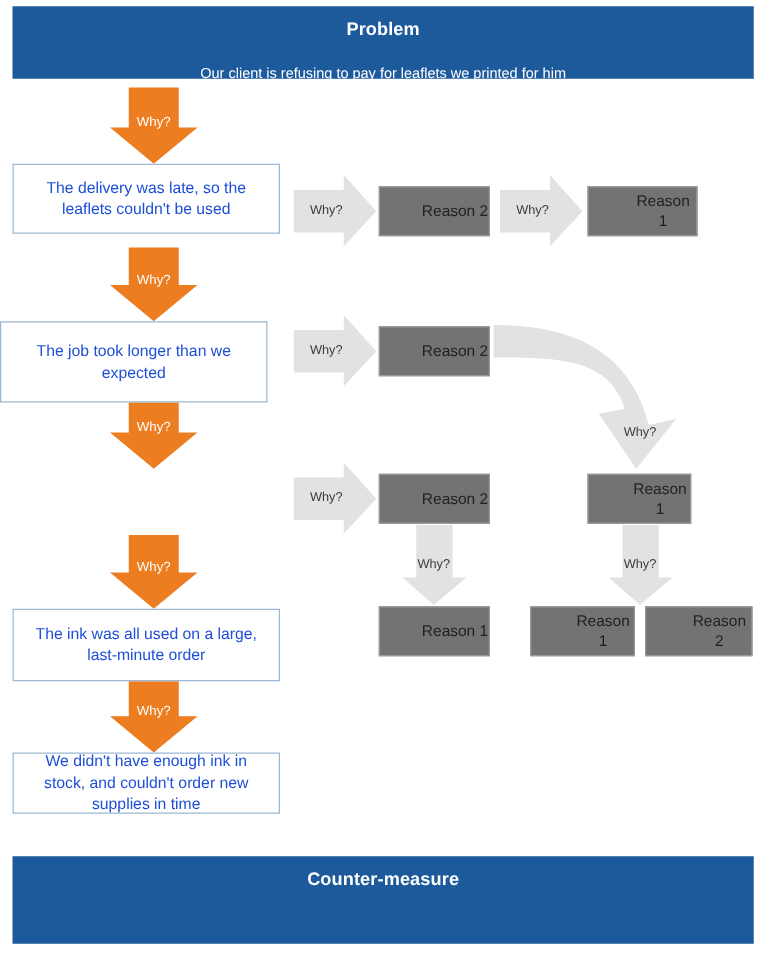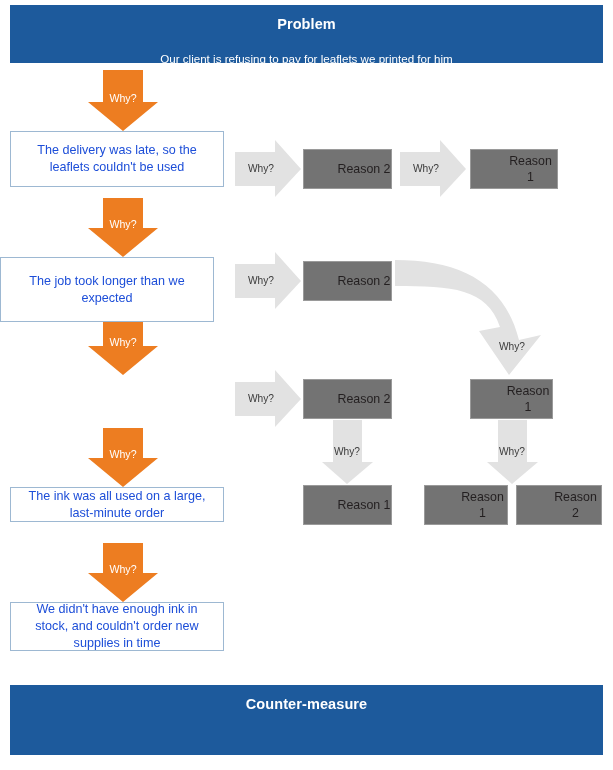--- a/index.html
+++ b/index.html
@@ -142,21 +142,21 @@
     <span class="banner-title">Problem</span>
     <span class="banner-sub">Our client is refusing to pay for leaflets we printed for him</span>
   </div>
 
   <div class="cause-box" style="left:10px; top:131px; width:214px; height:56px;">
     <span>The delivery was late, so the leaflets couldn't be used</span>
   </div>
   <div class="cause-box" style="left:0; top:257px; width:214px; height:65px;">
     <span>The job took longer than we expected</span>
   </div>
-  <div class="cause-box" style="left:10px; top:487px; width:214px; height:35px;">
+  <div class="cause-box" style="left:10px; top:487px; width:214px; height:58px;">
     <span>The ink was all used on a large, last-minute order</span>
   </div>
   <div class="cause-box" style="left:10px; top:602px; width:214px; height:49px;">
     <span>We didn't have enough ink in stock, and couldn't order new supplies in time</span>
   </div>
 
   <div class="reason-box" style="left:303px; top:149px; width:89px; height:40px;">
     <span>Reason 2</span>
   </div>
   <div class="reason-box" style="left:470px; top:149px; width:88px; height:40px;">

